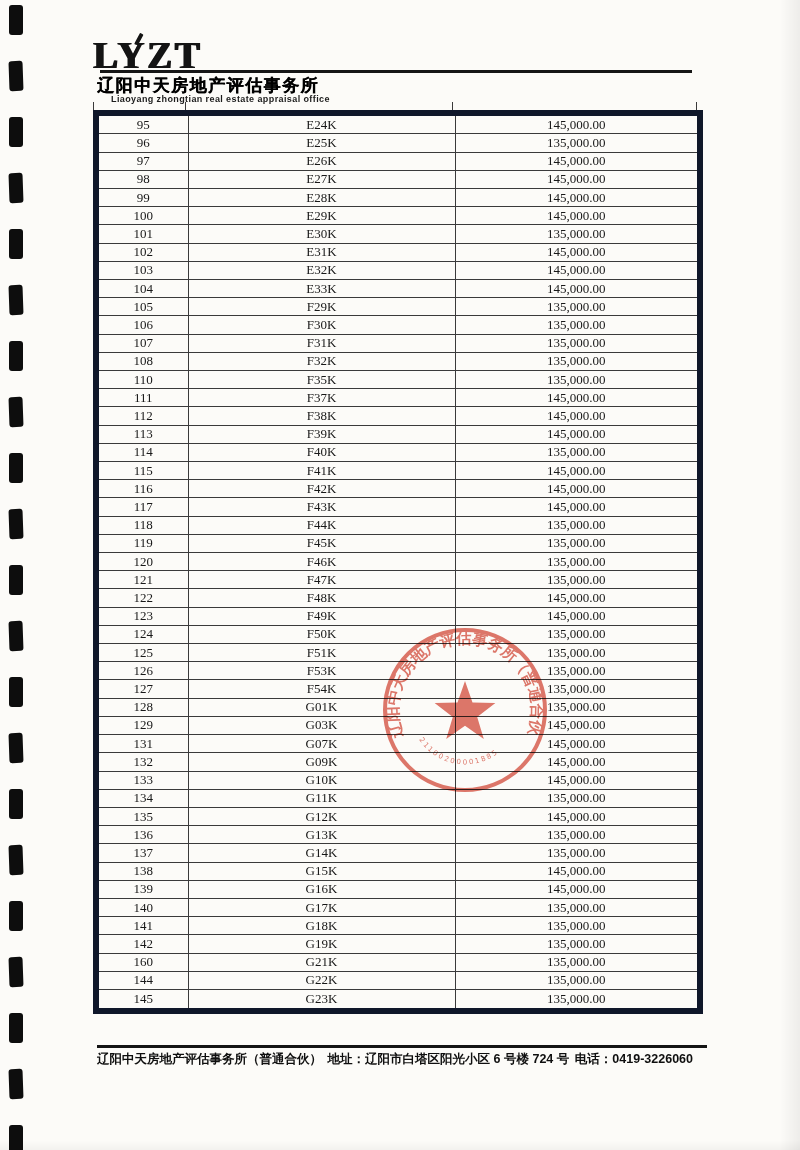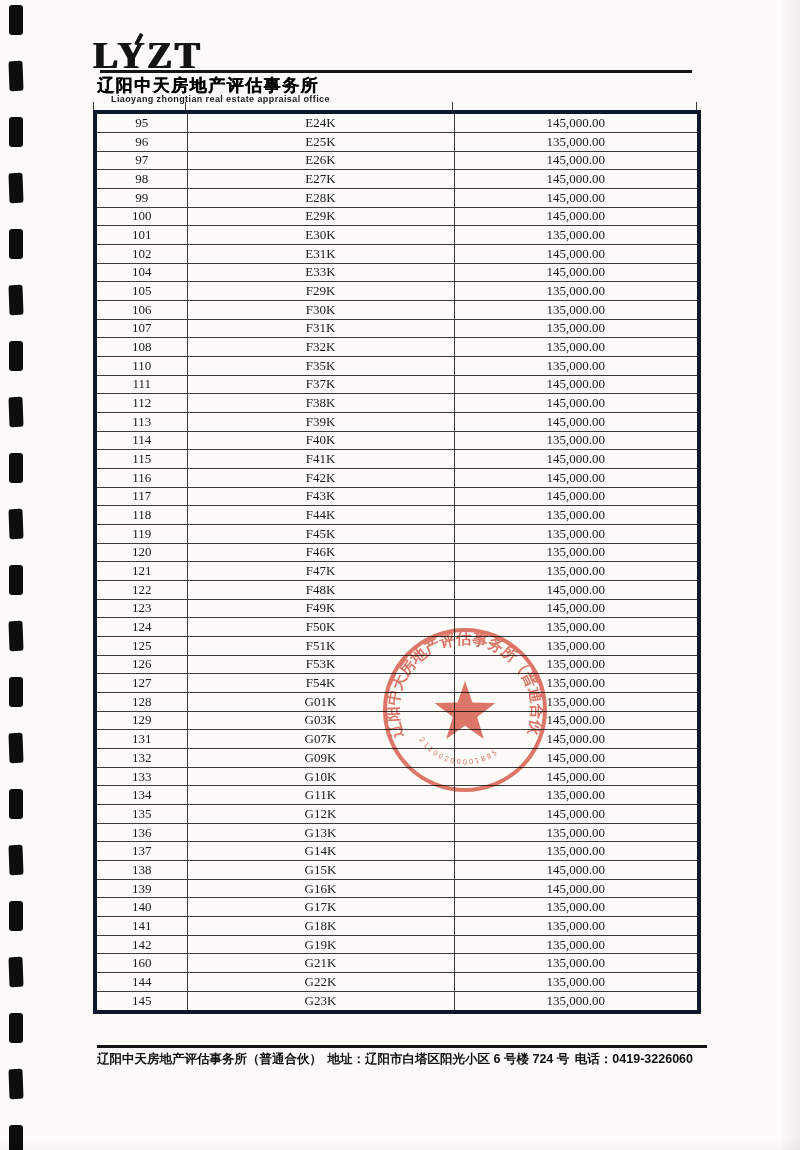--- a/index.html
+++ b/index.html
@@ -44,21 +44,21 @@
   }
   .company-en {
     position:absolute; left:99px; top:94px; font-size:9px; font-weight:bold;
     letter-spacing:0.4px; color:#1c1c1c; font-family:"Liberation Sans", sans-serif;margin-left:12px;
   }
   
   .tstub { position:absolute; top:102px; width:1px; height:9px; background:#3a3a3a; }
   table.price {
     position:absolute; left:93px; top:110px; width:604px; height:904px;
     border-collapse:collapse; table-layout:fixed;
-    border:4px solid #0f172a;
+    border:6px solid #0f172a;
   }
   table.price td {
     border:1px solid #3a3a3a; padding:0; text-align:center;
     font-size:13px; color:#181818; font-family:"Liberation Serif", serif;
     white-space:nowrap; overflow:hidden;
   }
   
   .seal {
     position:absolute; left:378px; top:623px; width:174px; height:174px;
     mix-blend-mode:multiply; opacity:0.82; pointer-events:none;
@@ -136,20 +136,25 @@
           <td>145,000.00</td>
         </tr>
         <tr>
           <td>101</td>
           <td>E30K</td>
           <td>135,000.00</td>
         </tr>
         <tr>
           <td>102</td>
           <td>E31K</td>
+          <td>145,000.00</td>
+        </tr>
+        <tr>
+          <td>103</td>
+          <td>E32K</td>
           <td>145,000.00</td>
         </tr>
         <tr>
           <td>104</td>
           <td>E33K</td>
           <td>145,000.00</td>
         </tr>
         <tr>
           <td>105</td>
           <td>F29K</td>

